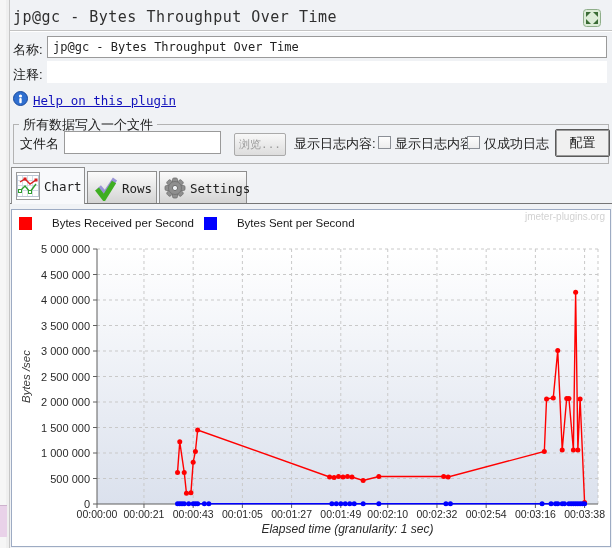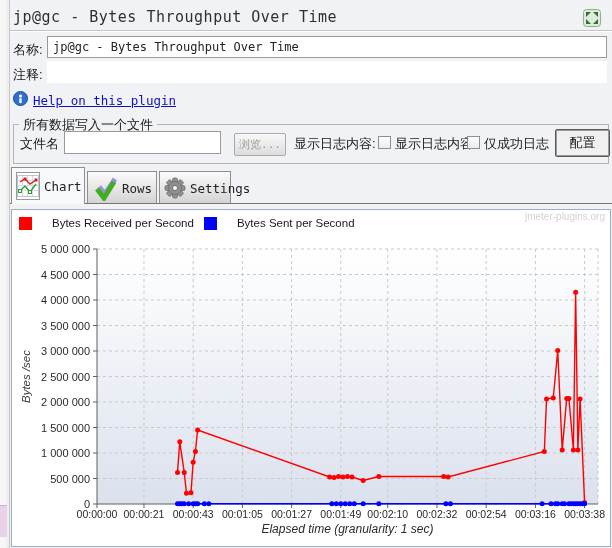--- a/index.html
+++ b/index.html
@@ -52,21 +52,21 @@
   .config-btn{position:absolute;left:541px;top:4px;width:53px;height:26px;background:#f0f0f0;
               border:1px solid #5a5a5a;box-shadow:inset 0 0 0 1px #9a9a9a;border-radius:2px;
               font-size:13px;display:flex;align-items:center;justify-content:center;cursor:pointer;}
 
   
   .tab{position:absolute;border:1px solid #8e8e8e;border-bottom:none;box-sizing:border-box;
        display:flex;align-items:center;gap:4px;padding:0 4px;cursor:pointer;
        font-family:"DejaVu Sans Mono","Liberation Mono",monospace;font-size:12.5px;color:#222;}
   .tab-selected{left:11px;top:167px;width:74px;height:37px;background:#f8f9fb;z-index:2;}
   .tab-rows{left:87px;top:171px;width:70px;height:33px;background:linear-gradient(#fbfbfb,#d2d2d2);justify-content:flex-end;}
-  .tab-settings{left:159px;top:171px;width:72px;height:33px;background:linear-gradient(#fbfbfb,#d2d2d2);}
+  .tab-settings{left:159px;top:171px;width:88px;height:33px;background:linear-gradient(#fbfbfb,#d2d2d2);}
   .chart-icon-box{width:26px;height:26px;background:#fff;border:1px solid #9a9a9a;
                   display:flex;align-items:center;justify-content:center;}
   .tab-line{left:10px;top:203px;width:602px;height:0;border-top:1px solid #767676;z-index:1;}
 
   
   .chart-panel{left:11px;top:209px;width:600px;height:338px;background:#fff;border:1px solid #9dabc3;
                box-sizing:border-box;}
   .legend{position:absolute;left:7px;top:6px;display:flex;align-items:center;height:14px;}
   .legend-swatch{width:13px;height:13px;display:inline-block;}
   .legend-label{font-size:11.5px;color:#1a1a1a;margin-left:20px;margin-right:10px;}

